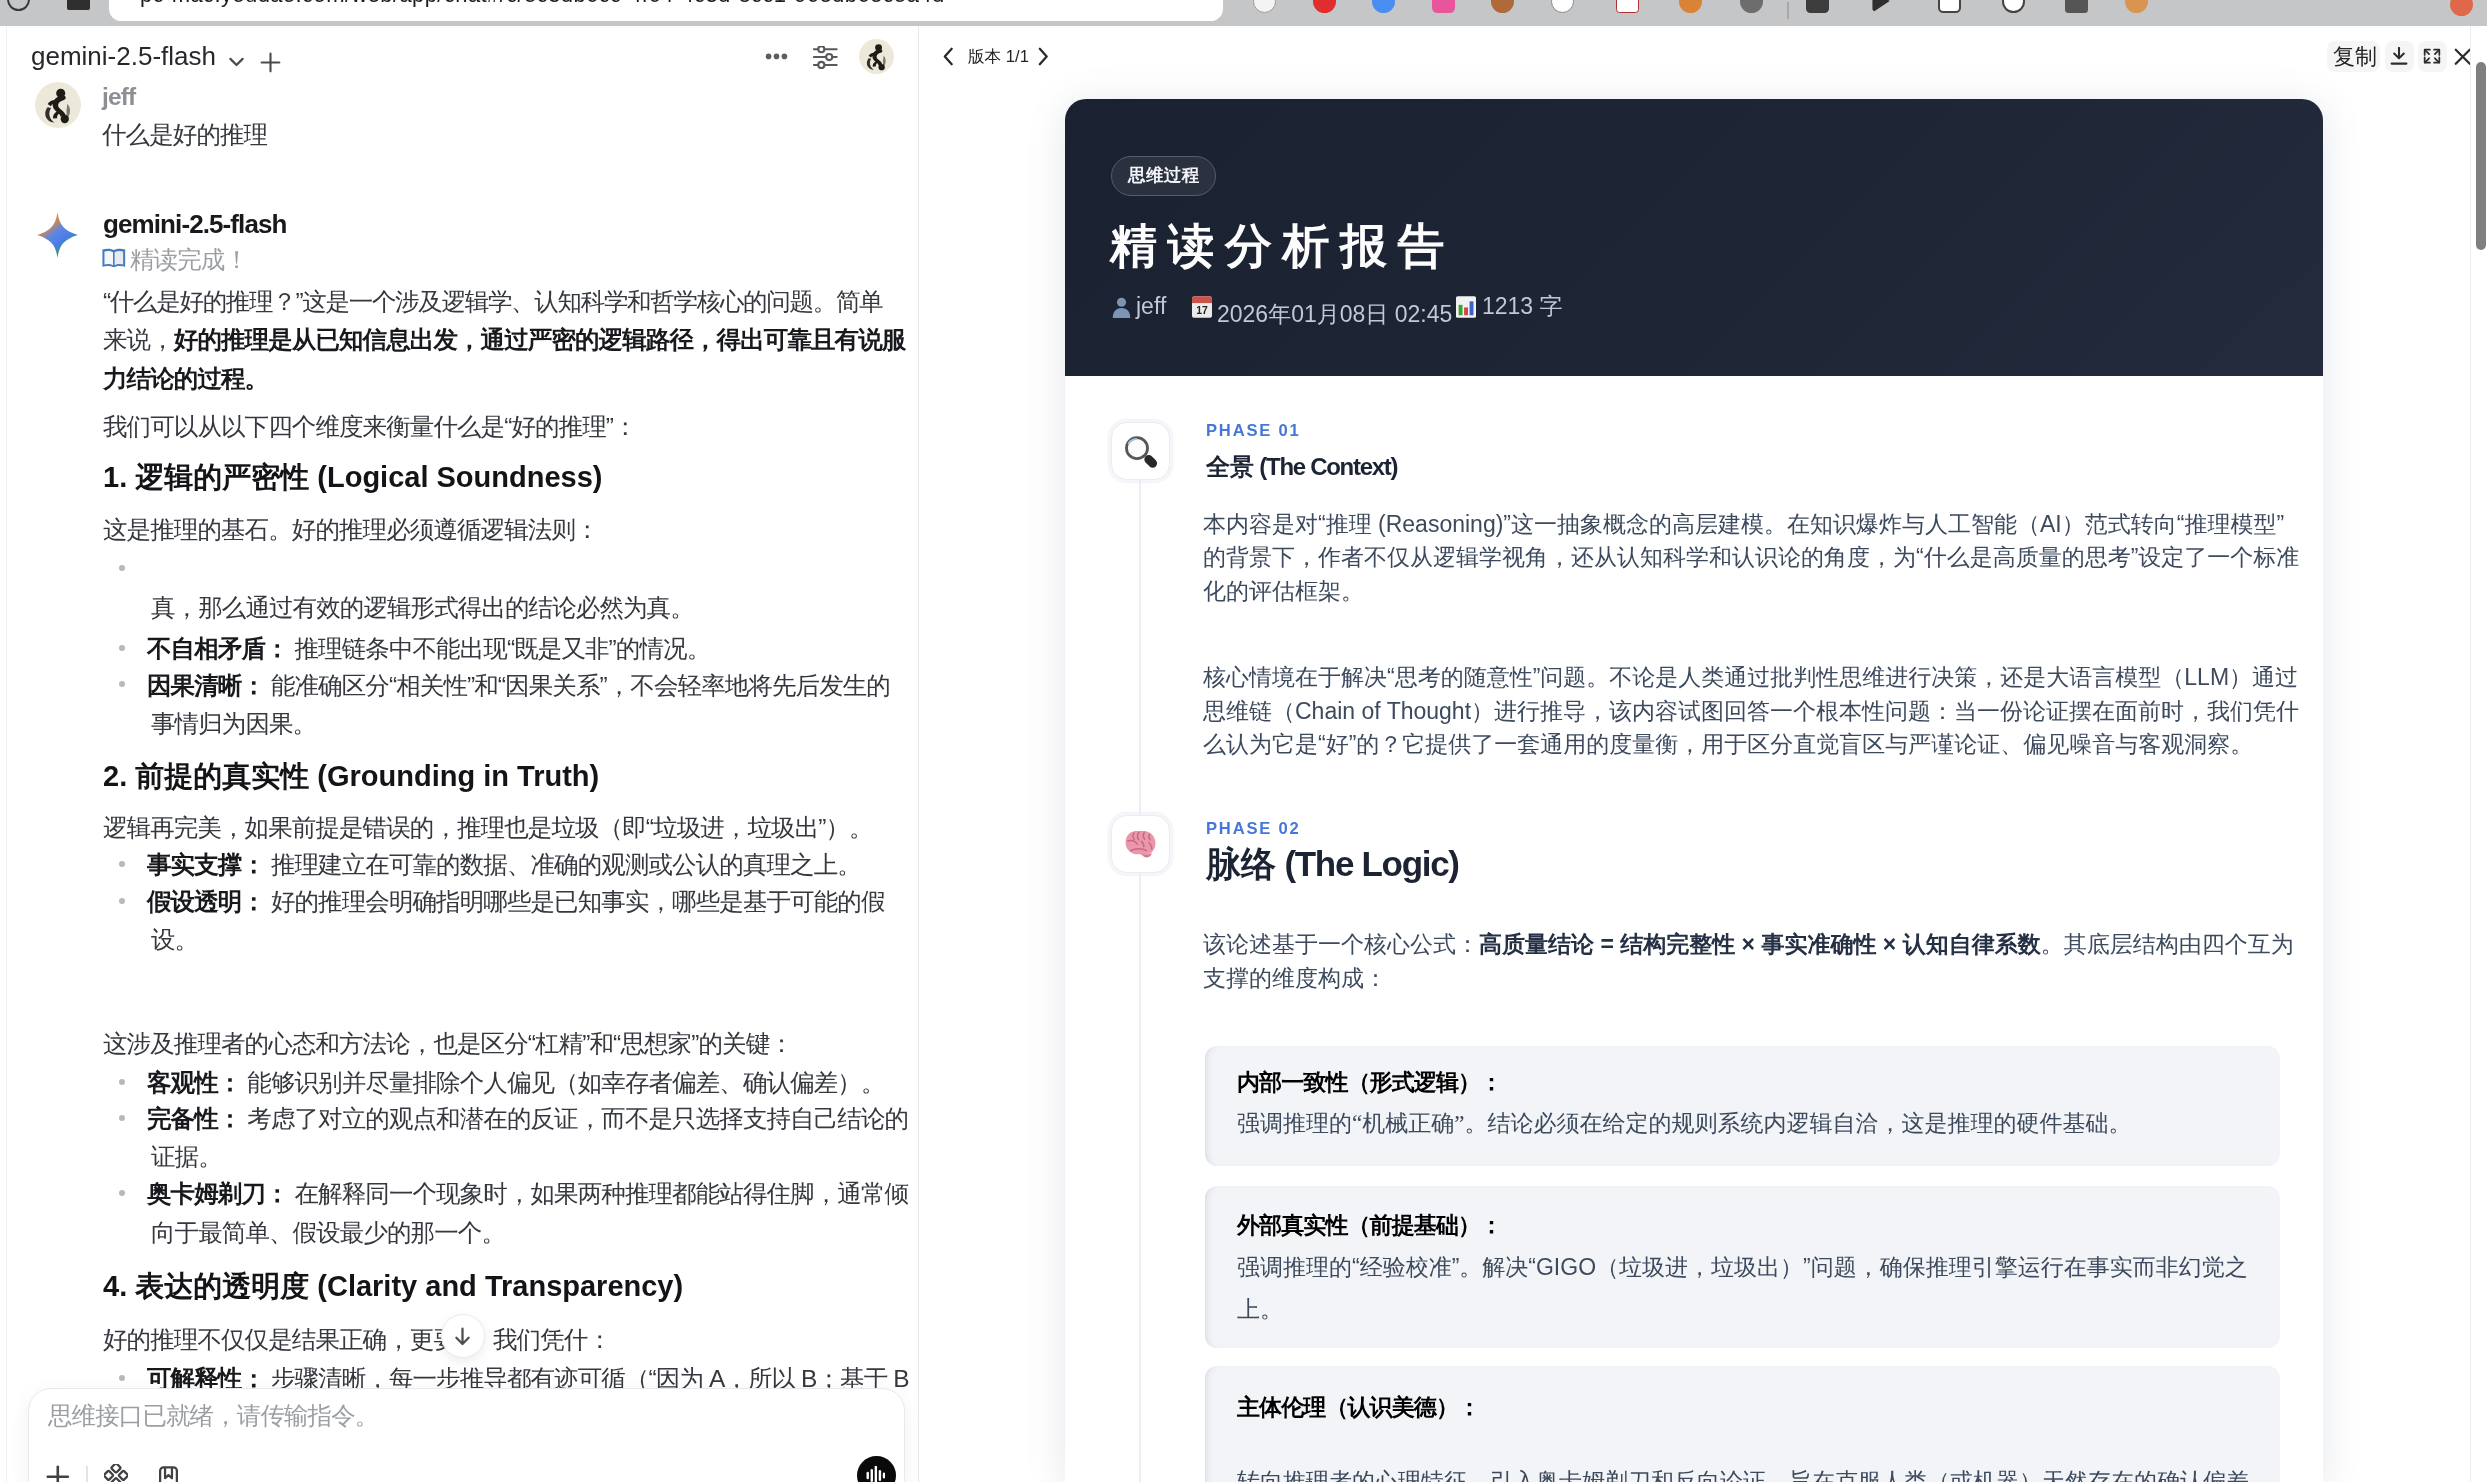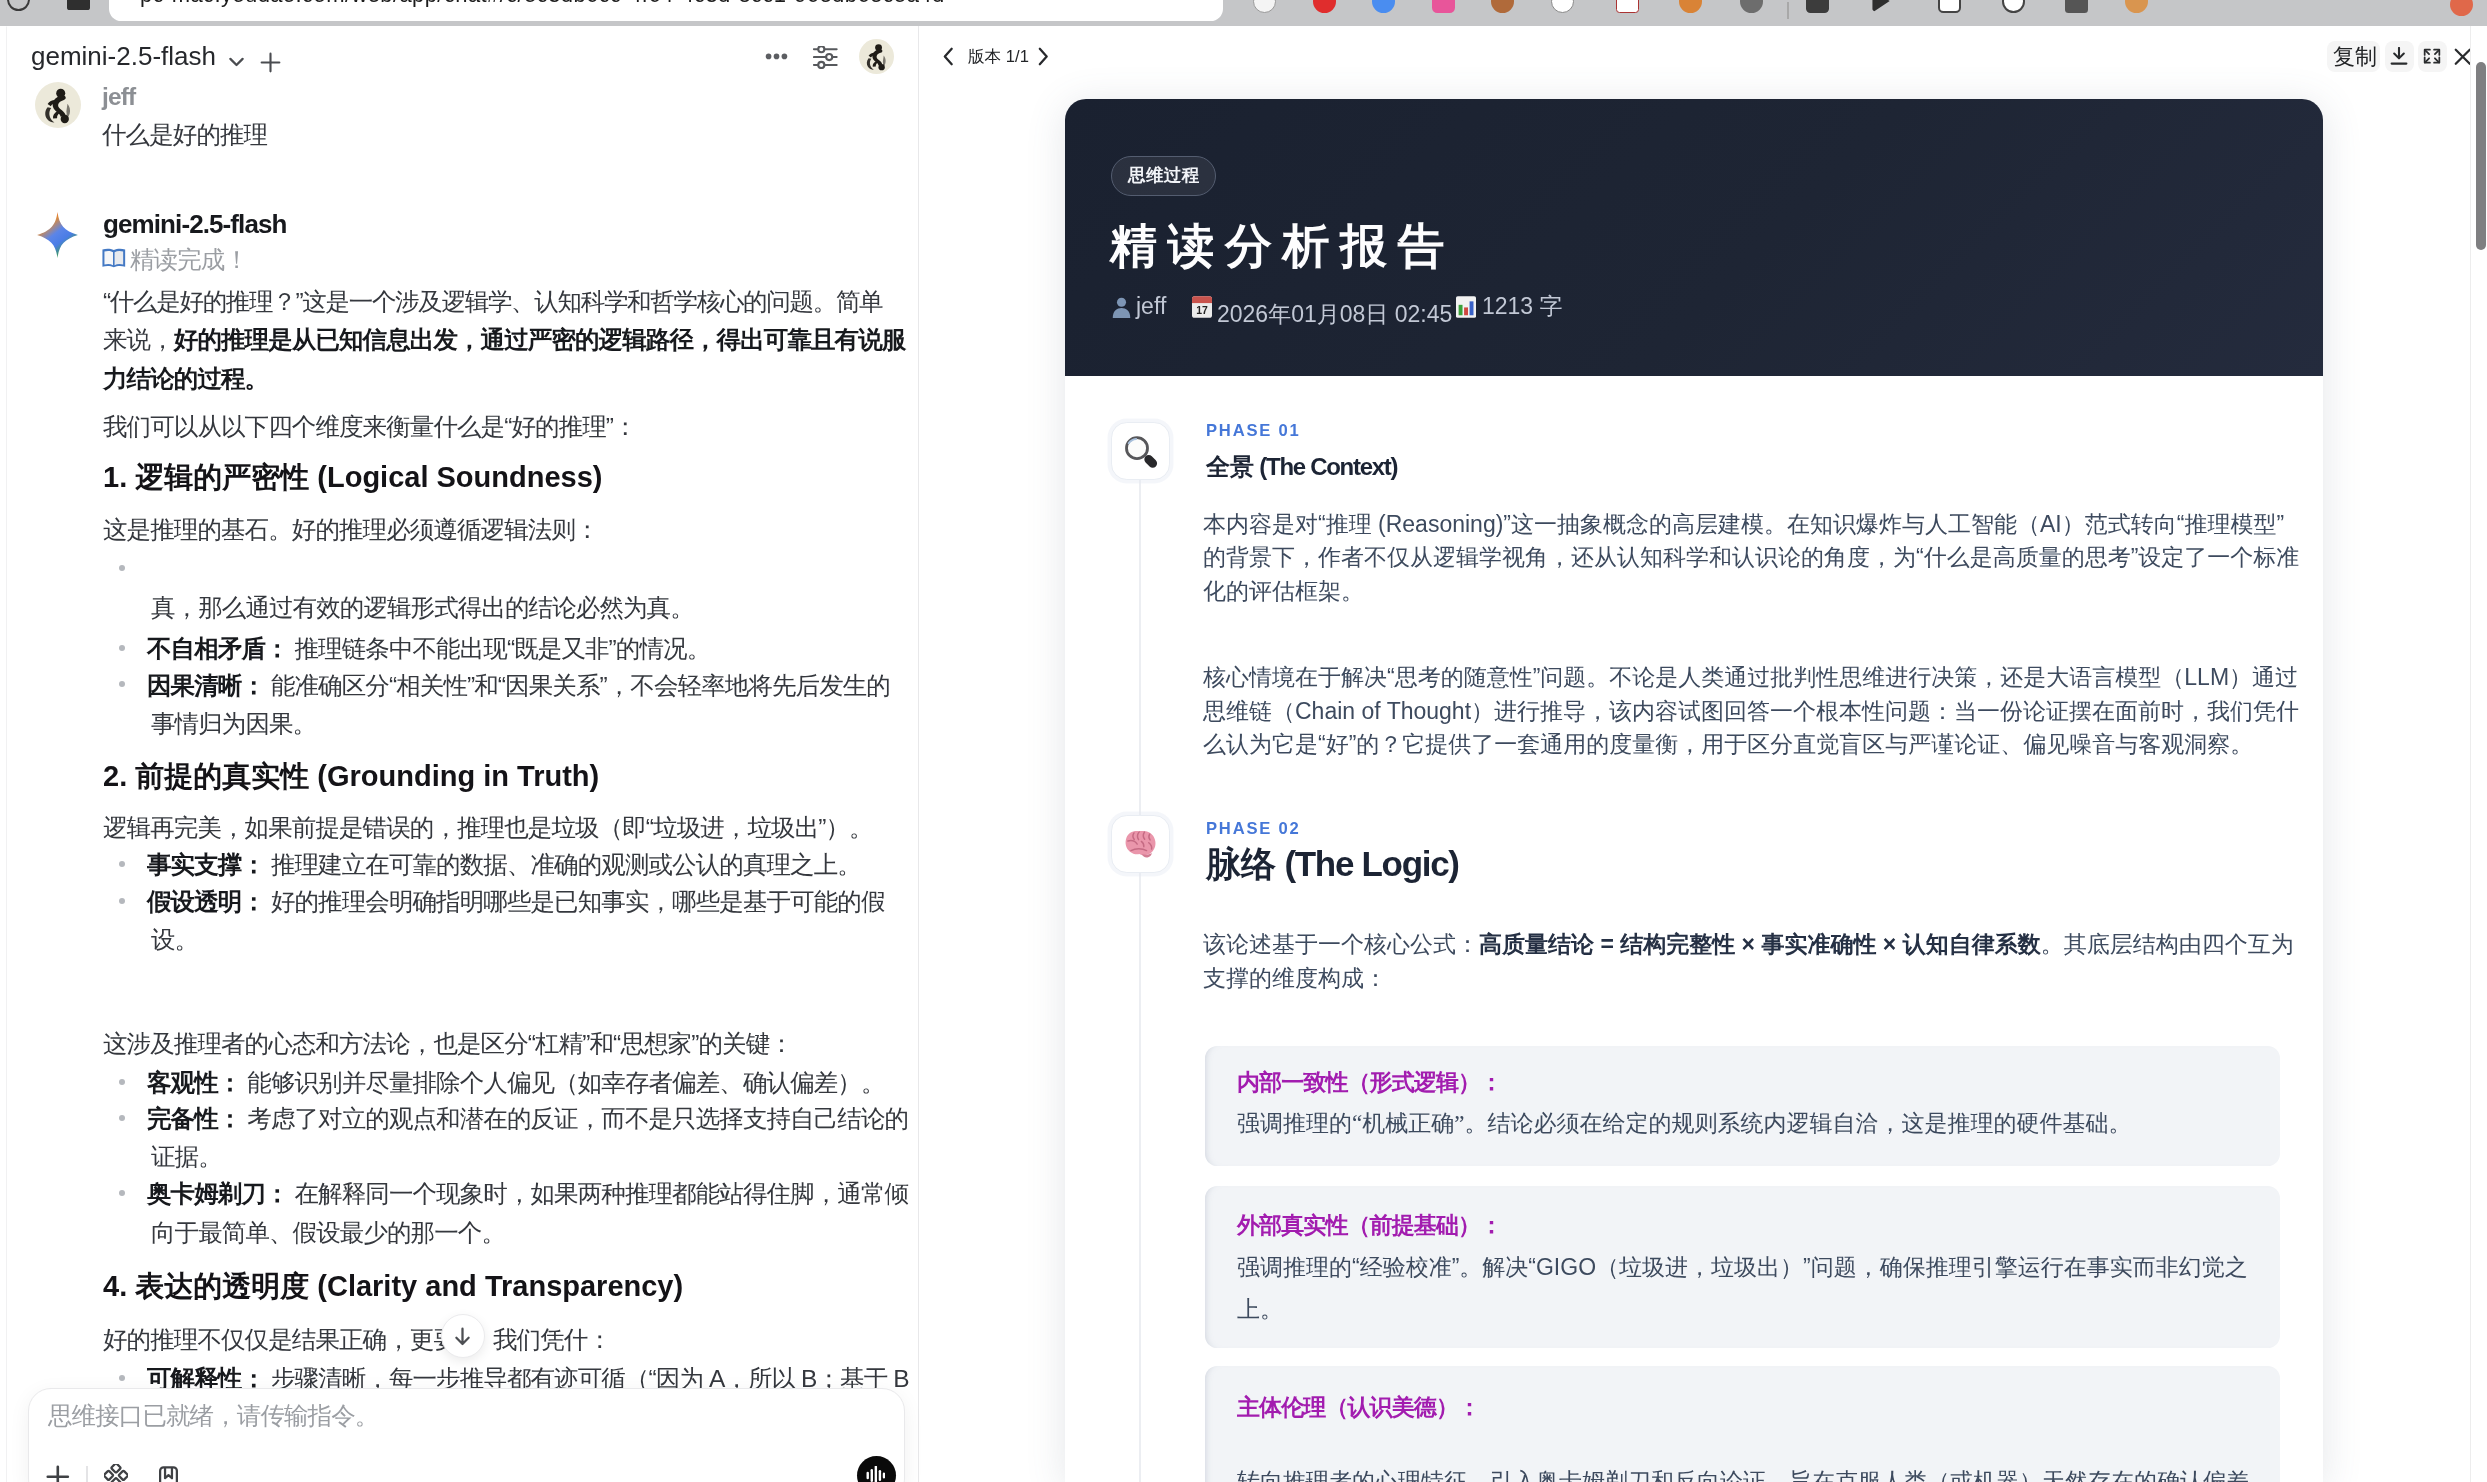--- a/index.html
+++ b/index.html
@@ -12,21 +12,21 @@
   #app { position:absolute; top:26px; left:0; width:2487px; height:1456px; background:#fff; border-radius:8.8px 8.8px 0 0; overflow:hidden; }
   .abs { position:absolute; }
   .ct { font-size:24.5px; line-height:39px; color:#35383e; white-space:nowrap; letter-spacing:-0.9px; }
   .ct b { color:#17191d; }
   .h { font-size:29px; line-height:39px; font-weight:bold; color:#141317; white-space:nowrap; }
   .dot { position:absolute; width:6.1px; height:6.1px; border-radius:50%; background:#b5b8bd; }
   .gray { color:#9b9ea3; }
   .rtl { font-size:23px; line-height:33px; color:#3d4a5e; white-space:nowrap; }
   .rtl b { color:#253044; }
   .cardline { font-size:23px; line-height:42px; color:#3d4a5e; white-space:nowrap; }
-  .cardline b { color:#a21caf; letter-spacing:-0.9px; }
+  .cardline b { color:#000000; letter-spacing:-0.9px; }
 </style>
 </head>
 <body>
 <div id="chrome">
   <div style="position:absolute;left:7px;top:-12.3px;width:23px;height:23px;border-radius:50%;border:2.6px solid #3a3a3a;"></div>
   <div style="position:absolute;left:67px;top:-11.4px;width:23px;height:21px;background:#2f2f2f;border-radius:2.6px;"></div>
   <div class="urlbar"></div>
   <div class="urltxt">pc-mac.youdao.com/web/app/chat#/c/5c3db6cc-4f64-4c3d-8cc1-96edb6ec5a4d</div>
   <div class="cicon" style="left:1253px;background:#f4f4f4;border:0.9px solid #999;"></div>
   <div class="cicon" style="left:1313px;background:#e02d2d;"></div>

